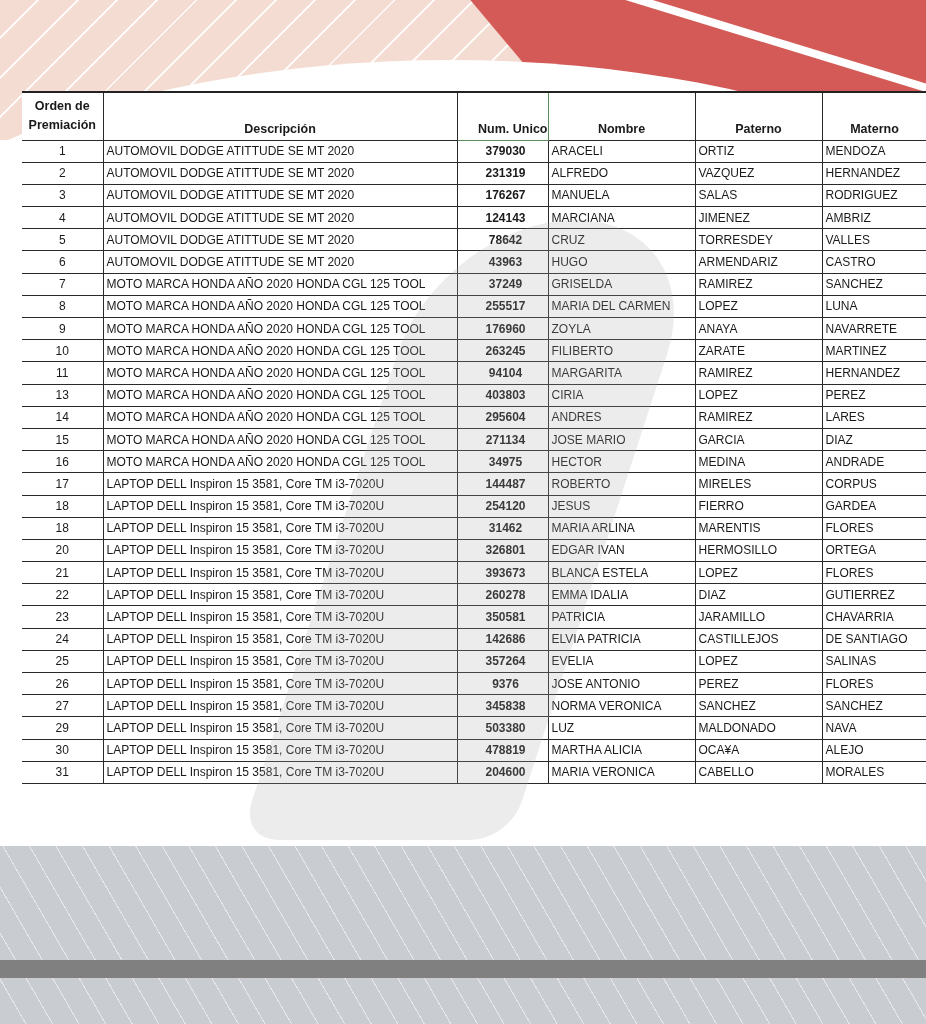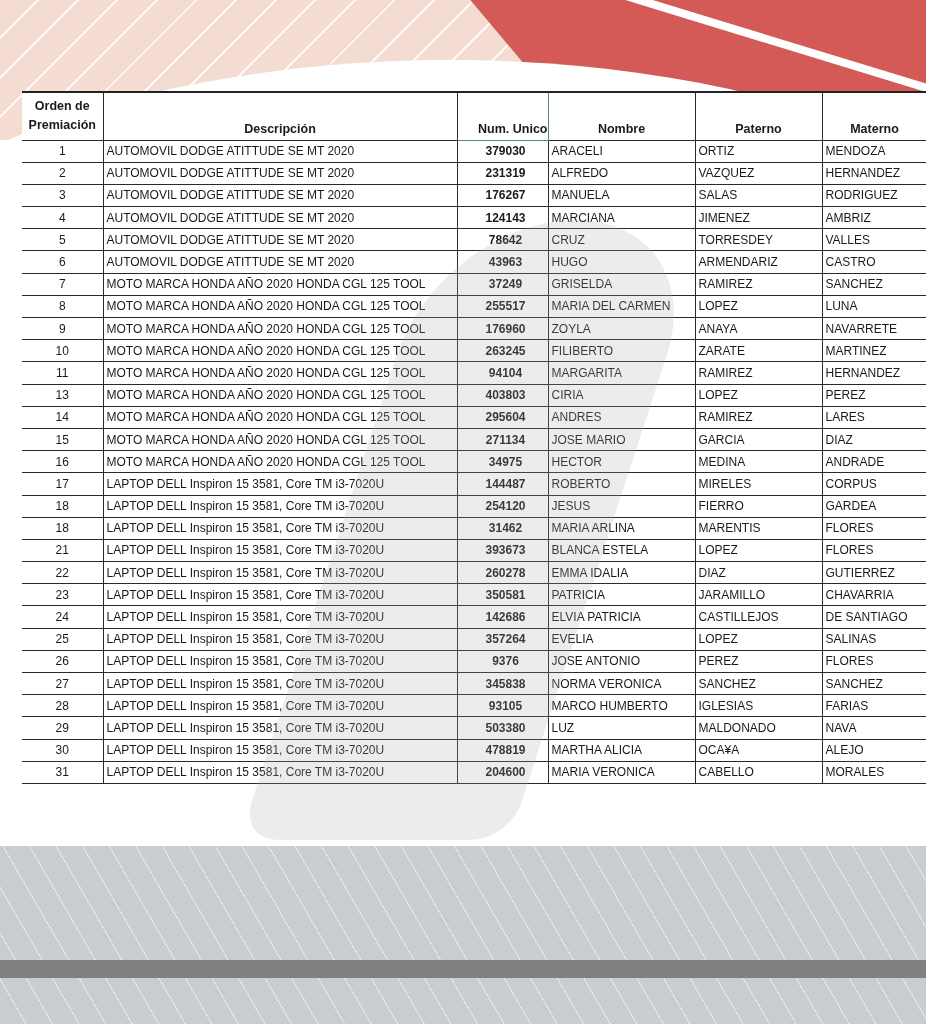--- a/index.html
+++ b/index.html
@@ -269,20 +269,28 @@
         </tr>
         <tr>
           <td class="c-orden">18</td>
           <td class="c-desc">LAPTOP DELL Inspiron 15 3581, Core TM i3-7020U</td>
           <td class="c-num">31462</td>
           <td class="c-nombre">MARIA ARLINA</td>
           <td class="c-pat">MARENTIS</td>
           <td class="c-mat">FLORES</td>
         </tr>
         <tr>
+          <td class="c-orden">20</td>
+          <td class="c-desc">LAPTOP DELL Inspiron 15 3581, Core TM i3-7020U</td>
+          <td class="c-num">326801</td>
+          <td class="c-nombre">EDGAR IVAN</td>
+          <td class="c-pat">HERMOSILLO</td>
+          <td class="c-mat">ORTEGA</td>
+        </tr>
+        <tr>
           <td class="c-orden">21</td>
           <td class="c-desc">LAPTOP DELL Inspiron 15 3581, Core TM i3-7020U</td>
           <td class="c-num">393673</td>
           <td class="c-nombre">BLANCA ESTELA</td>
           <td class="c-pat">LOPEZ</td>
           <td class="c-mat">FLORES</td>
         </tr>
         <tr>
           <td class="c-orden">22</td>
           <td class="c-desc">LAPTOP DELL Inspiron 15 3581, Core TM i3-7020U</td>
@@ -325,28 +333,20 @@
         </tr>
         <tr>
           <td class="c-orden">27</td>
           <td class="c-desc">LAPTOP DELL Inspiron 15 3581, Core TM i3-7020U</td>
           <td class="c-num">345838</td>
           <td class="c-nombre">NORMA VERONICA</td>
           <td class="c-pat">SANCHEZ</td>
           <td class="c-mat">SANCHEZ</td>
         </tr>
         <tr>
-          <td class="c-orden">28</td>
-          <td class="c-desc">LAPTOP DELL Inspiron 15 3581, Core TM i3-7020U</td>
-          <td class="c-num">93105</td>
-          <td class="c-nombre">MARCO HUMBERTO</td>
-          <td class="c-pat">IGLESIAS</td>
-          <td class="c-mat">FARIAS</td>
-        </tr>
-        <tr>
           <td class="c-orden">29</td>
           <td class="c-desc">LAPTOP DELL Inspiron 15 3581, Core TM i3-7020U</td>
           <td class="c-num">503380</td>
           <td class="c-nombre">LUZ</td>
           <td class="c-pat">MALDONADO</td>
           <td class="c-mat">NAVA</td>
         </tr>
         <tr>
           <td class="c-orden">30</td>
           <td class="c-desc">LAPTOP DELL Inspiron 15 3581, Core TM i3-7020U</td>

